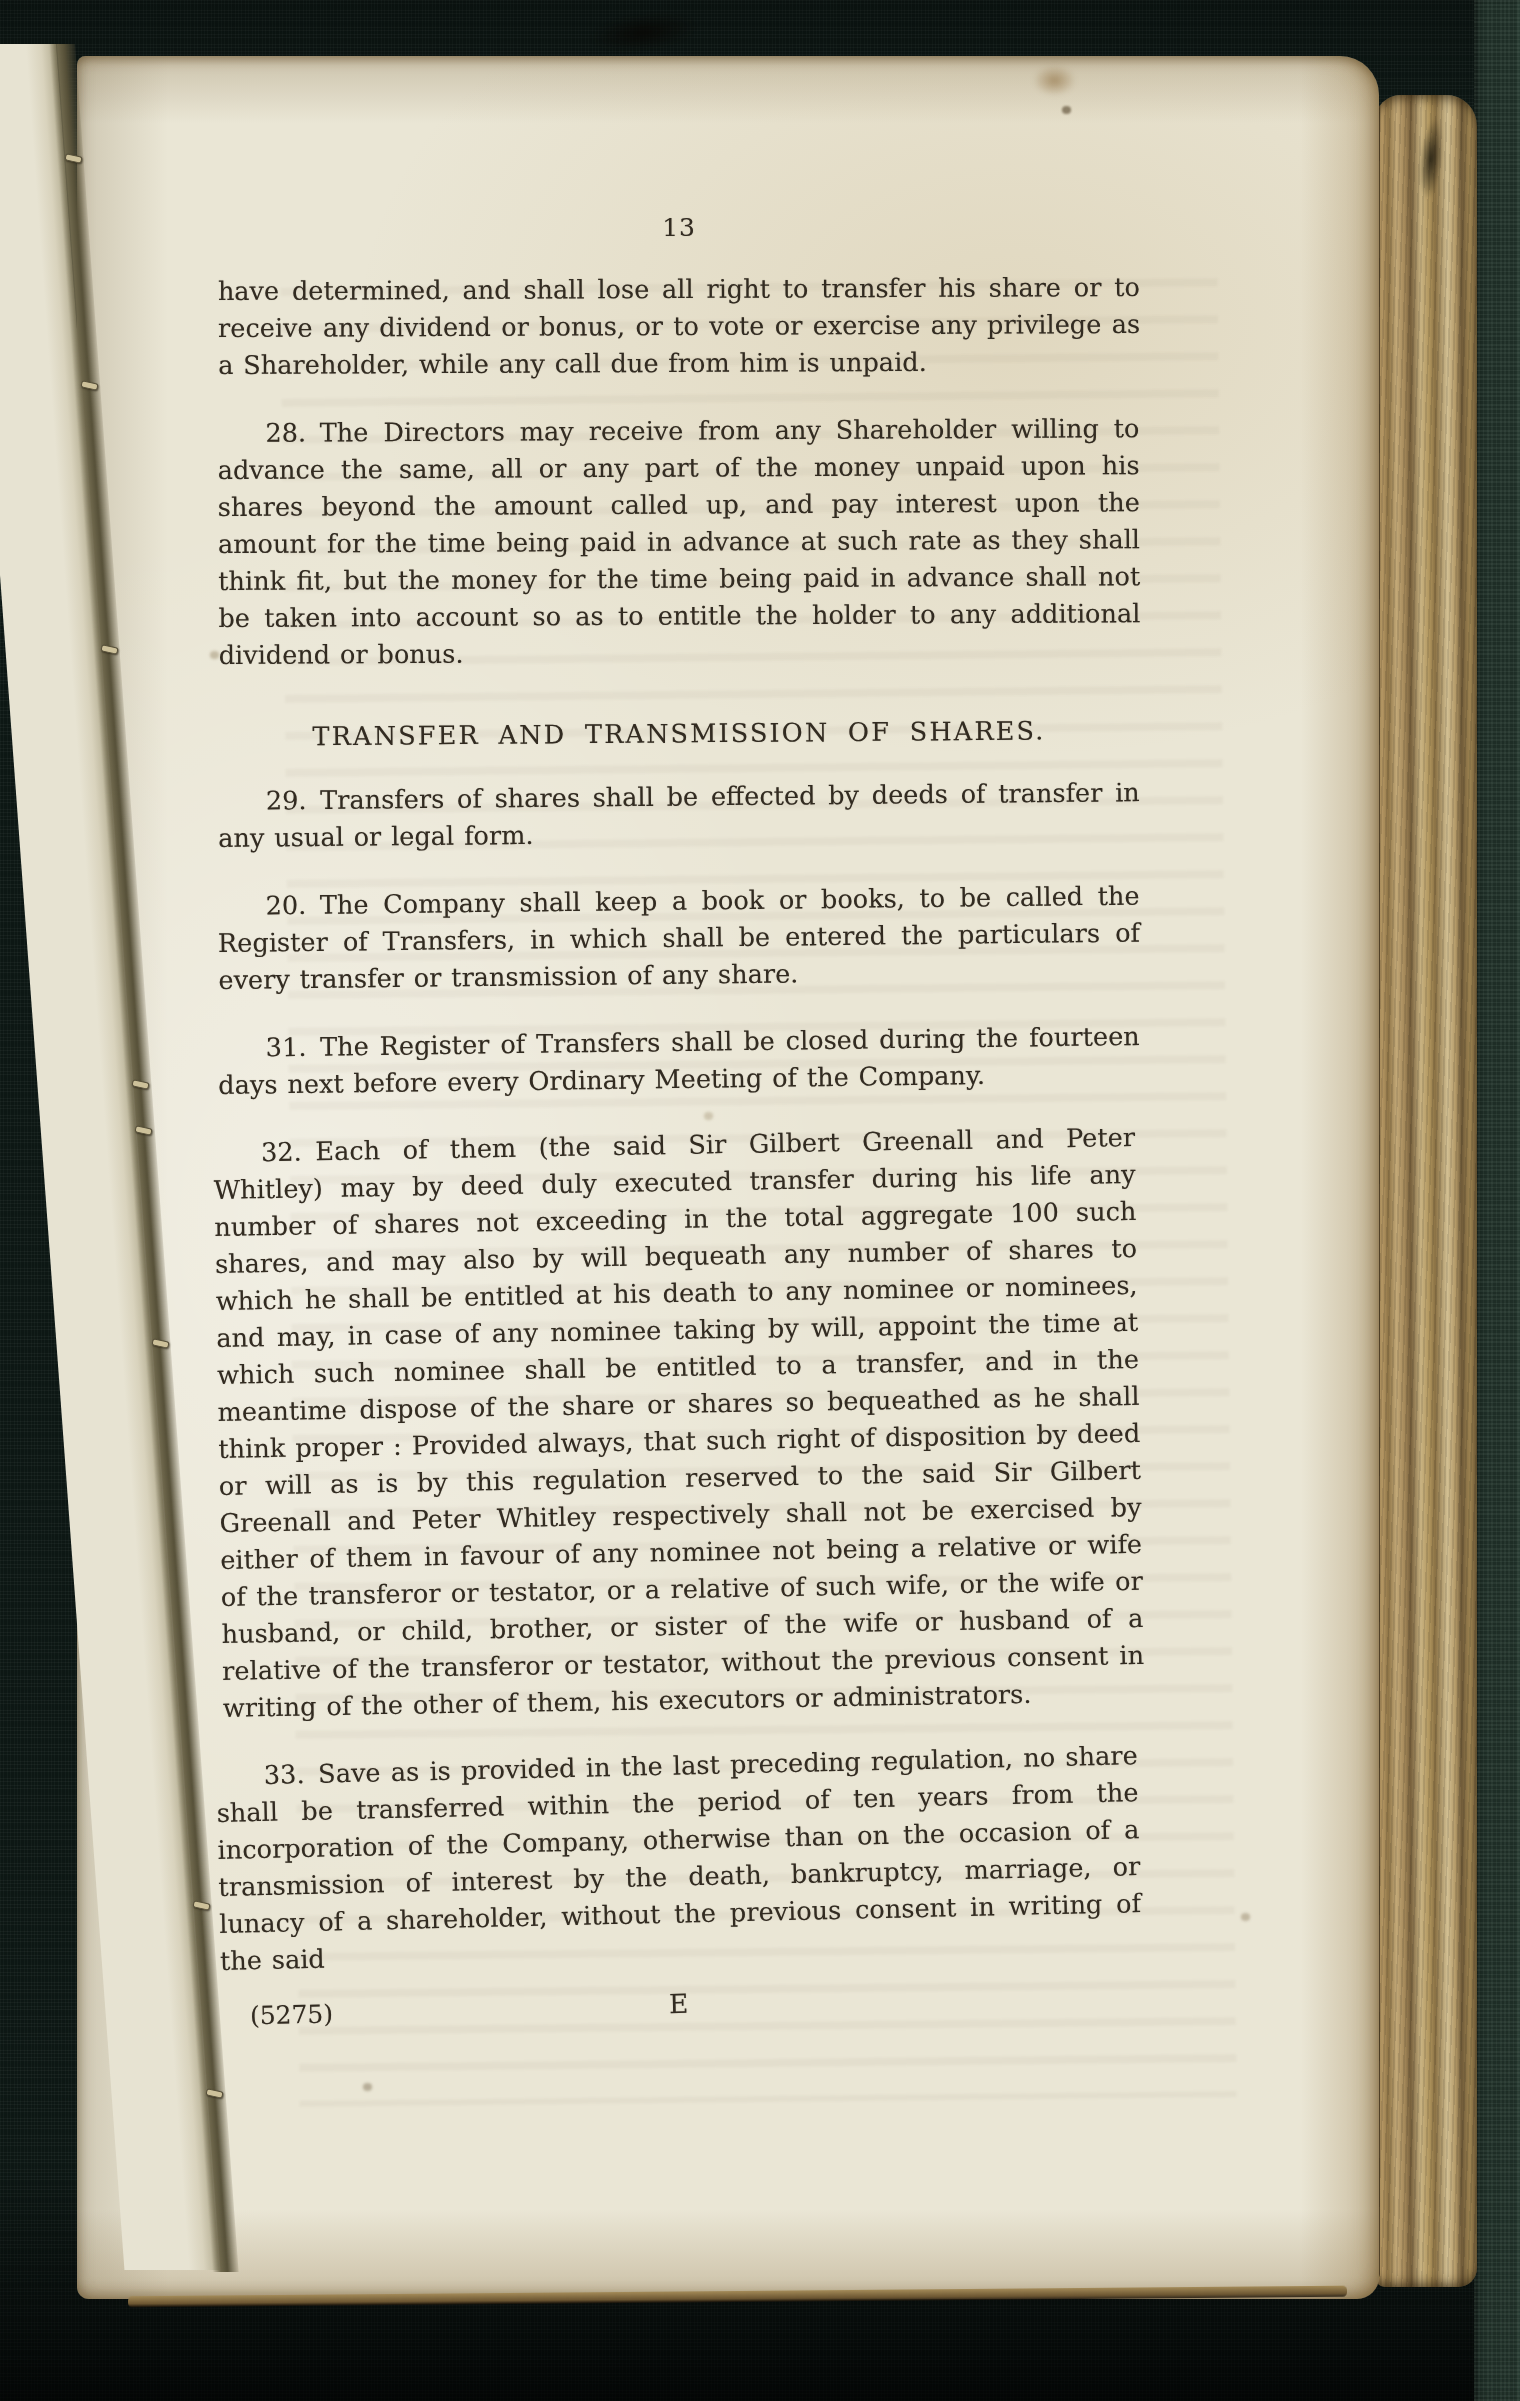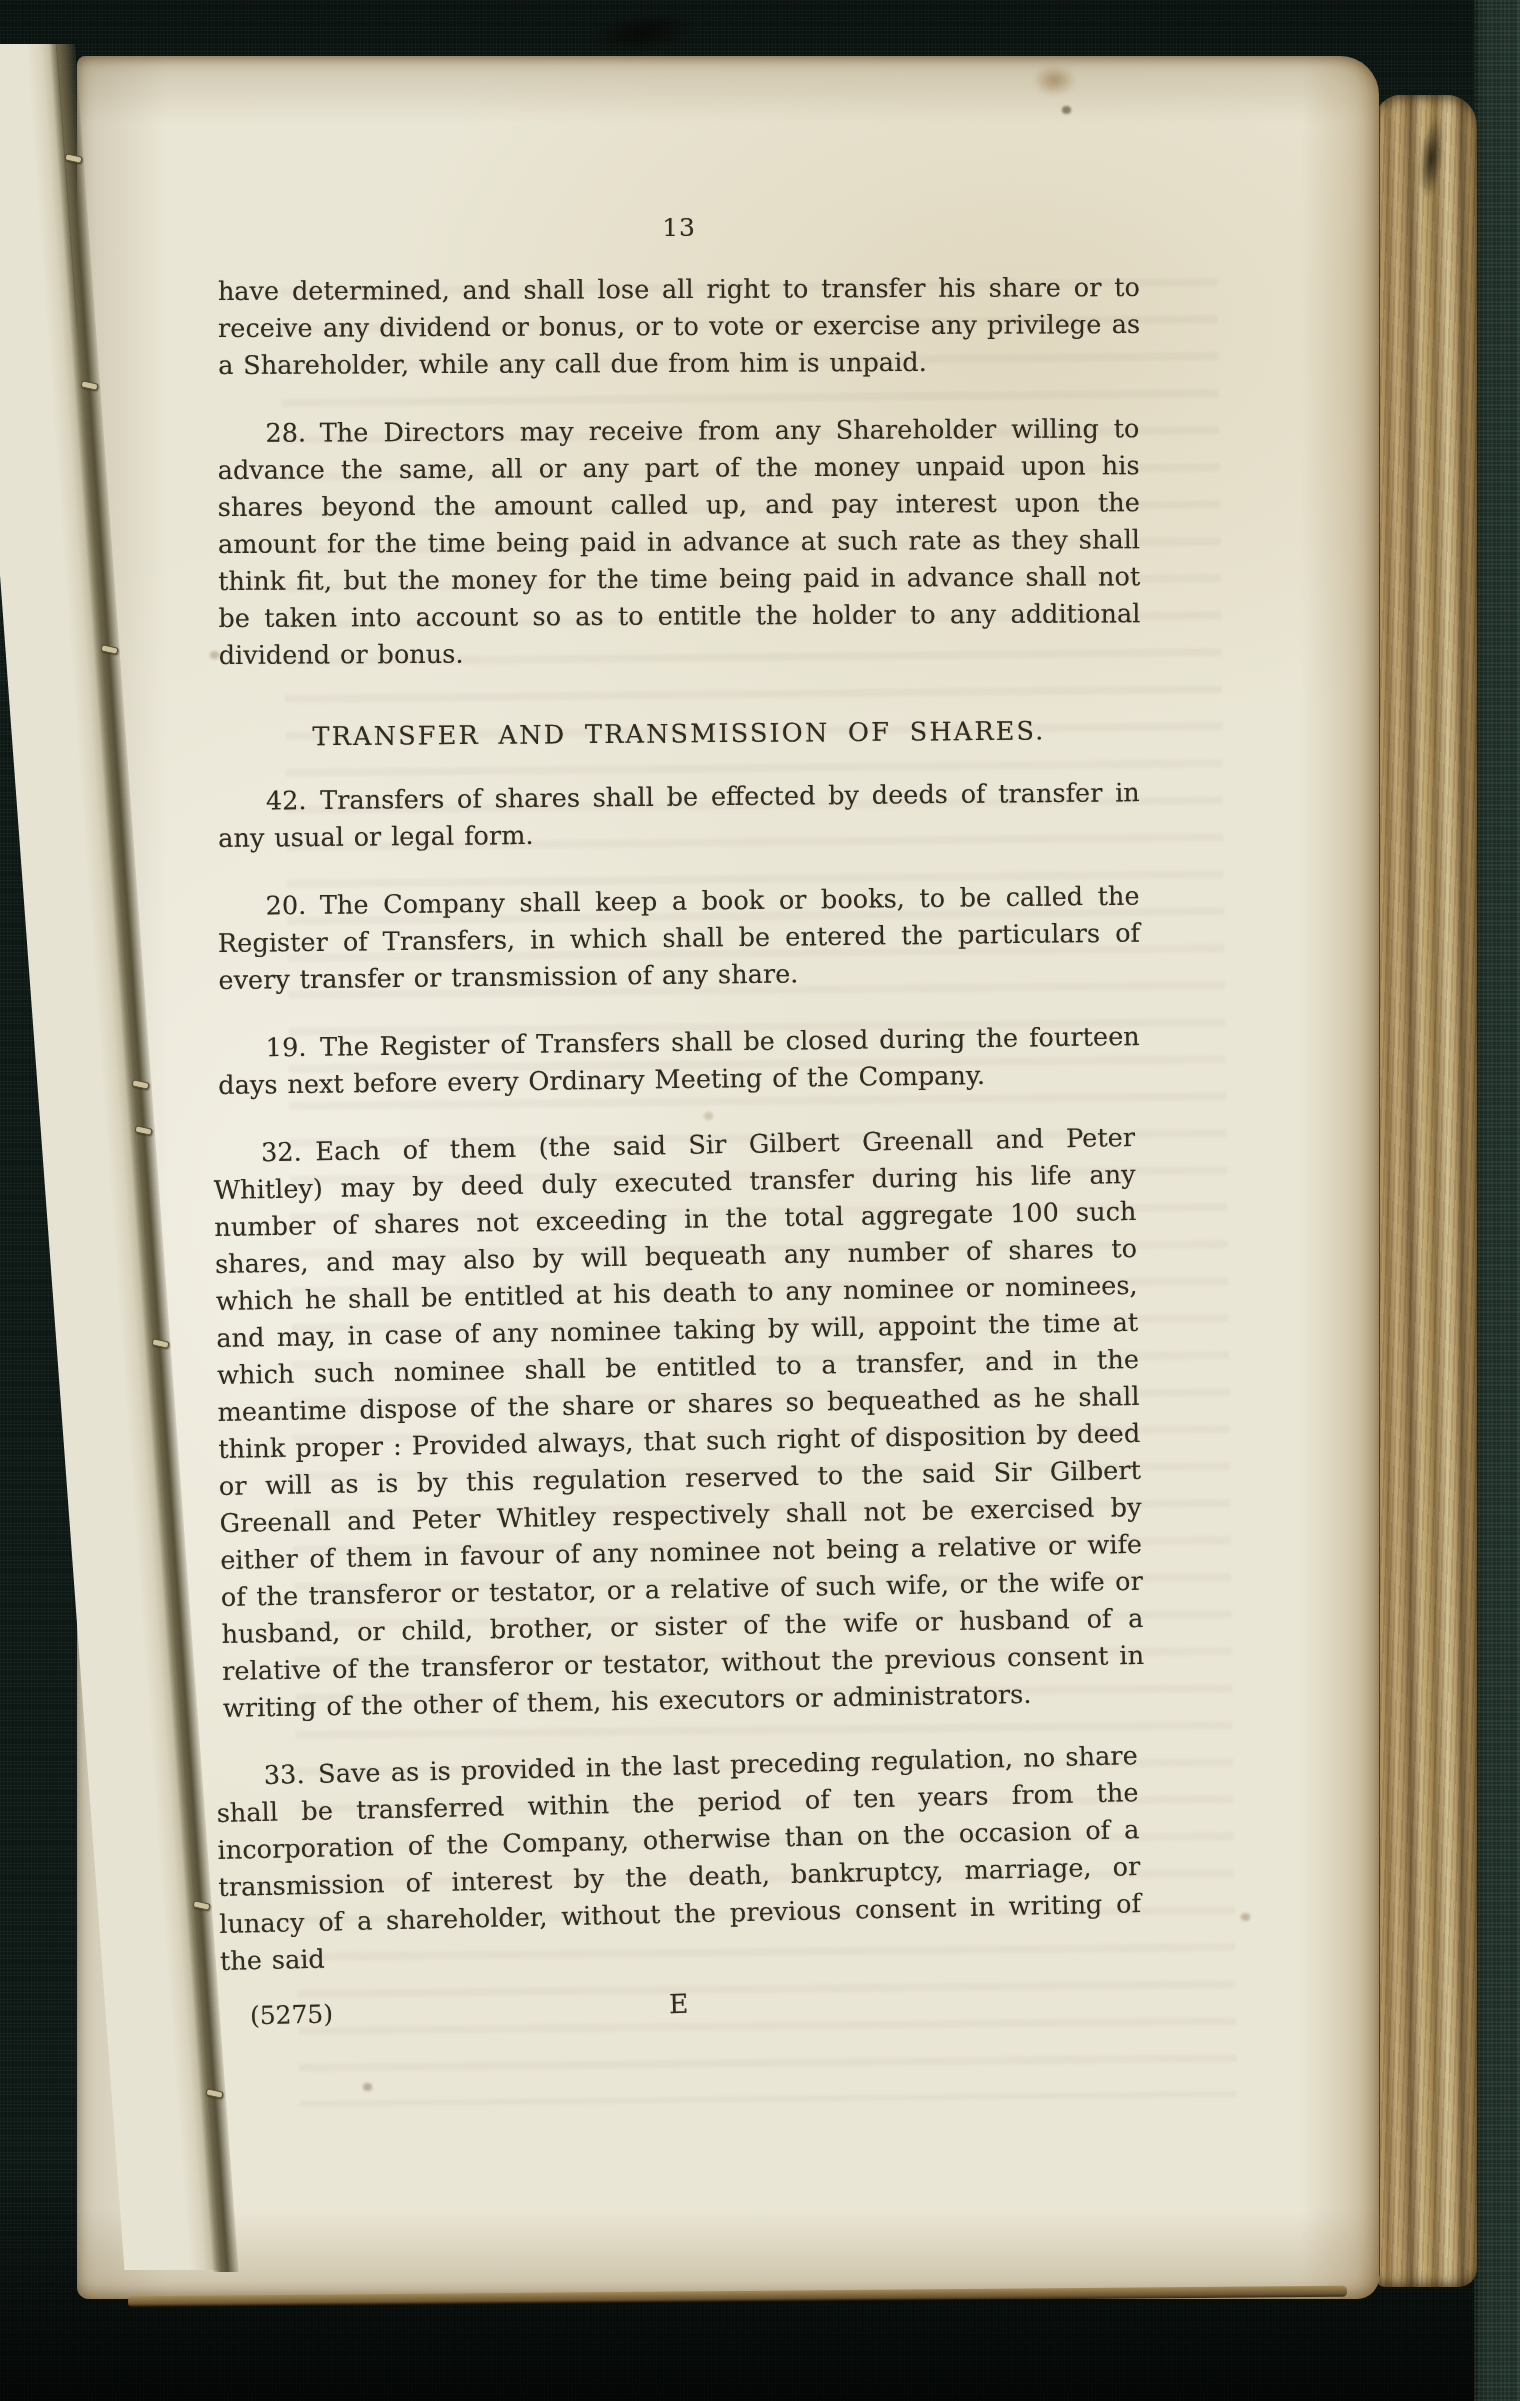--- a/index.html
+++ b/index.html
@@ -150,23 +150,23 @@
   <div class="stain-page1"></div>
   <div class="speck"></div>
   <div class="bottom-edge"></div>
 
   <div class="text-col">
     <div class="page-number">13</div>
     <div class="blocks">
         <p class="para block no-indent">have determined, and shall lose all right to transfer his share or to receive any dividend or bonus, or to vote or exercise any privilege as a Shareholder, while any call due from him is unpaid.</p>
         <p class="para block"><span class="num">28.</span><span>The Directors may receive from any Shareholder willing to advance the same, all or any part of the money unpaid upon his shares beyond the amount called up, and pay interest upon the amount for the time being paid in advance at such rate as they shall think fit, but the money for the time being paid in advance shall not be taken into account so as to entitle the holder to any additional dividend or bonus.</span></p>
         <h2 class="heading block">TRANSFER AND TRANSMISSION OF SHARES.</h2>
-        <p class="para block"><span class="num">42.</span><span>Transfers of shares shall be effected by deeds of transfer in any usual or legal form.</span></p>
+        <p class="para block"><span class="num">29.</span><span>Transfers of shares shall be effected by deeds of transfer in any usual or legal form.</span></p>
         <p class="para block"><span class="num">20.</span><span>The Company shall keep a book or books, to be called the Register of Transfers, in which shall be entered the particulars of every transfer or transmission of any share.</span></p>
-        <p class="para block"><span class="num">19.</span><span>The Register of Transfers shall be closed during the fourteen days next before every Ordinary Meeting of the Company.</span></p>
+        <p class="para block"><span class="num">31.</span><span>The Register of Transfers shall be closed during the fourteen days next before every Ordinary Meeting of the Company.</span></p>
         <p class="para block"><span class="num">32.</span><span>Each of them (the said Sir Gilbert Greenall and Peter Whitley) may by deed duly executed transfer during his life any number of shares not exceeding in the total aggregate 100 such shares, and may also by will bequeath any number of shares to which he shall be entitled at his death to any nominee or nominees, and may, in case of any nominee taking by will, appoint the time at which such nominee shall be entitled to a transfer, and in the meantime dispose of the share or shares so bequeathed as he shall think proper : Provided always, that such right of disposition by deed or will as is by this regulation reserved to the said Sir Gilbert Greenall and Peter Whitley respectively shall not be exercised by either of them in favour of any nominee not being a relative or wife of the transferor or testator, or a relative of such wife, or the wife or husband, or child, brother, or sister of the wife or husband of a relative of the transferor or testator, without the previous consent in writing of the other of them, his executors or administrators.</span></p>
         <p class="para block"><span class="num">33.</span><span>Save as is provided in the last preceding regulation, no share shall be transferred within the period of ten years from the incorporation of the Company, otherwise than on the occasion of a transmission of interest by the death, bankruptcy, marriage, or lunacy of a shareholder, without the previous consent in writing of the said</span></p>
       </div>
     <div class="footer block">
       <span class="print-code">(5275)</span>
       <span class="signature">E</span>
     </div>
   </div>
 
 </div>

